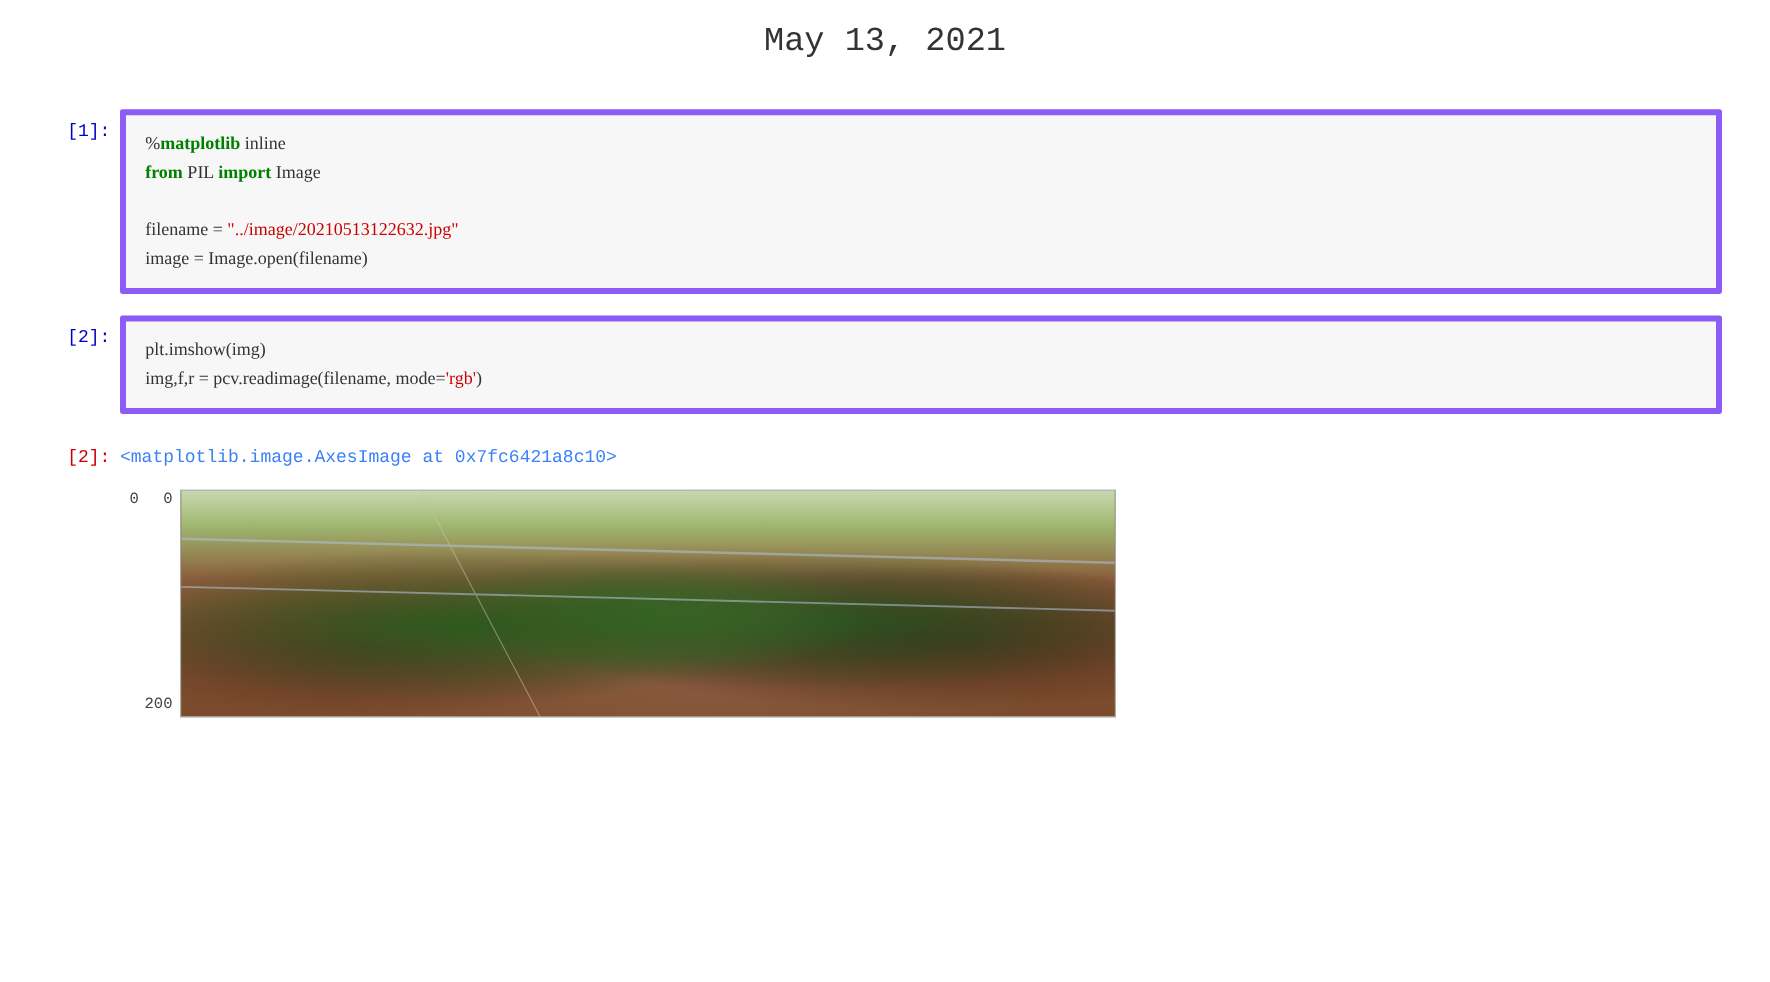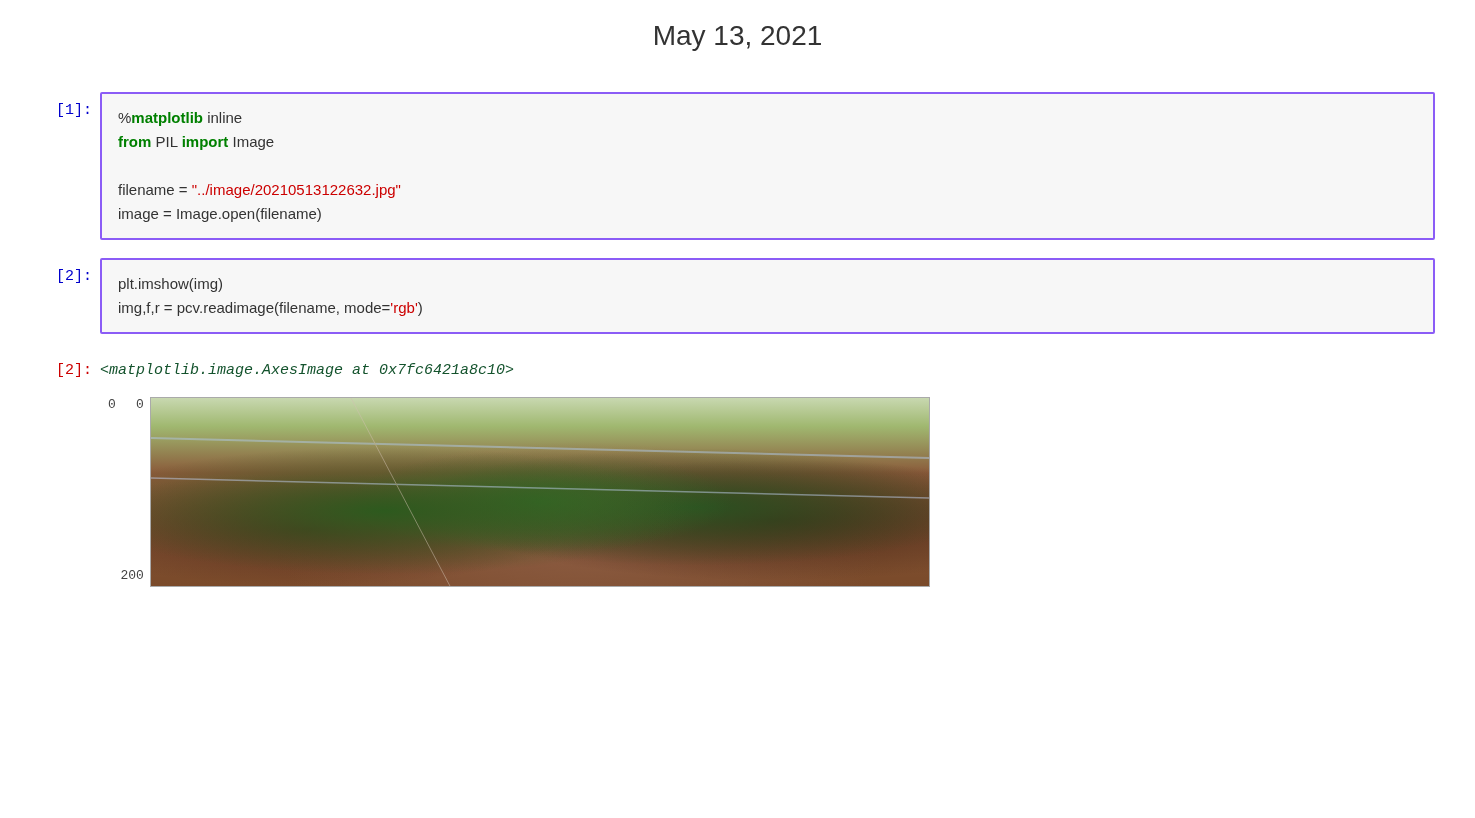--- a/index.html
+++ b/index.html
@@ -6,21 +6,21 @@
 
     body {
       background: #ffffff;
       font-family: 'Courier New', Courier, monospace;
       color: #333;
       padding: 20px 40px;
     }
 
     .page-title {
       text-align: center;
-      font-family: Liberation Sans, sans-serif;
+      font-family: Liberation Mono, monospace;
       font-size: 28px;
       color: #333;
       margin-bottom: 40px;
       font-weight: normal;
     }
 
     .notebook-cell {
       display: flex;
       align-items: flex-start;
       margin-bottom: 18px;
@@ -35,36 +35,35 @@
       text-align: right;
       font-family: 'Courier New', Courier, monospace;
     }
 
     .cell-label.output-label {
       color: #cc0000;
     }
 
     .cell-code {
       flex: 1;
-      border: 2px solid #8b5cf6;
+      border: 5px solid #8b5cf6;
       border-radius: 2px;
       padding: 12px 16px;
       background: #f7f7f7;
       font-size: 15px;
       line-height: 1.6;
-      font-family: Liberation Sans, sans-serif;
+      font-family: Liberation Serif, serif;
     }
 
     .cell-output-text {
       flex: 1;
       font-size: 15px;
-      color: #14532d;
+      color: #3b82f6;
       padding-top: 10px;
       font-family: 'Courier New', Courier, monospace;
-      font-style: italic;
     }
 
     .kw-green { color: #008000; font-weight: bold; }
     .kw-red   { color: #cc0000; }
     .plain    { color: #333333; }
 
     .cell-image-area {
       display: flex;
       align-items: flex-start;
       margin-top: 10px;

